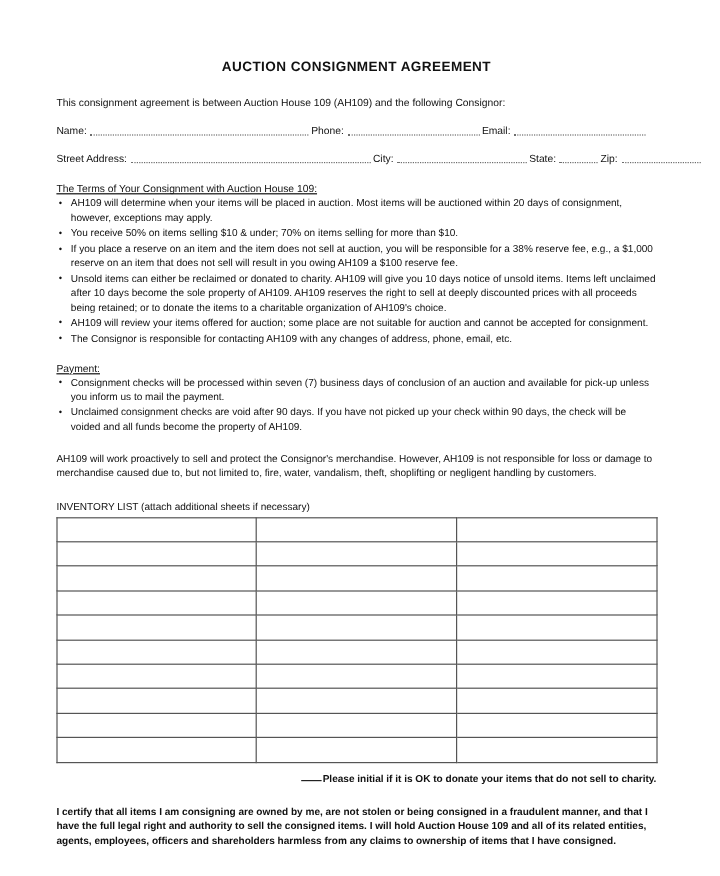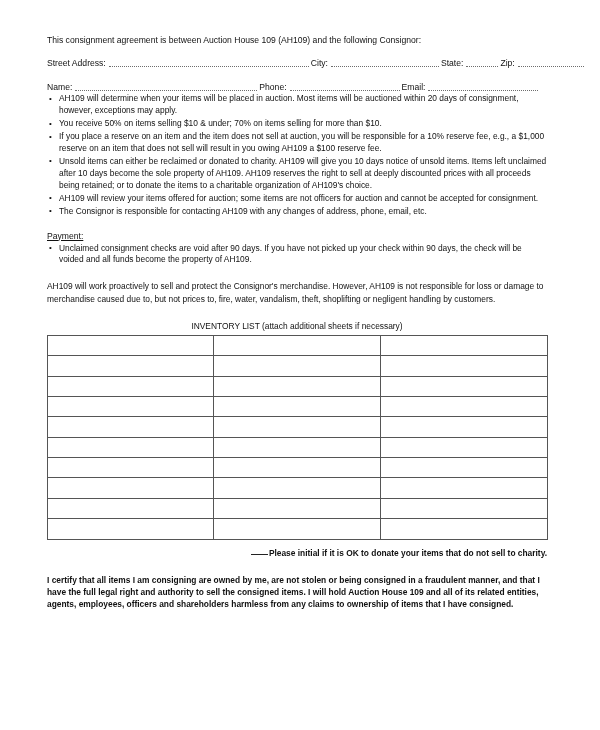--- a/index.html
+++ b/index.html
@@ -36,21 +36,21 @@
     font-weight: bold;
     font-size: 11.3px;
     letter-spacing: 0.35px;
     margin-top: 50px;
     margin-bottom: 0;
   }
 
   
   .intro {
     font-size: 8.6px;
-    margin-top: 35px;
+    margin-top: 18px;
     line-height: 1.2;
   }
 
   
   .field-row {
     font-size: 8.6px;
     margin-top: 13px;
     display: flex;
     align-items: flex-end;
     white-space: nowrap;
@@ -106,21 +106,21 @@
   
   .para {
     font-size: 8.4px;
     line-height: 1.45;
     margin-top: 14px;
   }
   .para.bold { font-weight: bold; margin-top: 16px; }
 
   
   .inventory-caption {
-    text-align: center;
+    text-align: left;
     font-size: 8.4px;
     margin-top: 16px;
     margin-bottom: 4px;
   }
   table.inventory {
     border-collapse: collapse;
     width: 500px;
     table-layout: fixed;
   }
   table.inventory td {
@@ -146,58 +146,61 @@
     vertical-align: 1px;
     margin-right: 1px;
   }
 </style>
 </head>
 <body>
 
 <div class="page">
   <div class="content">
 
+    <div class="doc-title">AUCTION CONSIGNMENT AGREEMENT</div>
 
     <div class="intro">This consignment agreement is between Auction House 109 (AH109) and the following Consignor:</div>
+
+    <div class="field-row">
+      <span class="field-label">Name:</span>
+      <span class="fill w-name"></span>
+      <span class="field-label">Phone:</span>
+      <span class="fill w-phone"></span>
+      <span class="field-label">Email:</span>
+      <span class="fill w-email"></span>
+    </div>
 
     <div class="field-row second">
       <span class="field-label">Street Address:</span>
       <span class="fill w-street"></span>
       <span class="field-label">City:</span>
       <span class="fill w-city"></span>
       <span class="field-label">State:</span>
       <span class="fill w-state"></span>
       <span class="field-label">Zip:</span>
       <span class="fill w-zip"></span>
     </div>
 
-    <div class="field-row">
-      <span class="field-label">Name:</span>
-      <span class="fill w-name"></span>
-      <span class="field-label">Phone:</span>
-      <span class="fill w-phone"></span>
-      <span class="field-label">Email:</span>
-      <span class="fill w-email"></span>
-    </div>
-
+    <div class="section-heading">The Terms of Your Consignment with Auction House 109:</div>
     <ul class="terms">
         <li><span>AH109 will determine when your items will be placed in auction.  Most items will be auctioned within 20 days of consignment, however, exceptions may apply.</span></li>
         <li><span>You receive </span><b>50% on items selling $10 &amp; under; 70% on items selling for more than $10.</b></li>
-        <li><span>If you place a reserve on an item and the item does not sell at auction, you will be responsible for a </span><b>10% reserve fee</b><span>, e.g., a $1,000 reserve on an item that does not sell will result in you owing AH109 a $100 reserve fee.</span></li>
+        <li><span>If you place a reserve on an item and the item does not sell at auction, you will be responsible for a </span><b>38% reserve fee</b><span>, e.g., a $1,000 reserve on an item that does not sell will result in you owing AH109 a $100 reserve fee.</span></li>
         <li><span>Unsold items can either be reclaimed or donated to charity.  AH109 will give you 10 days notice of unsold items.  </span><b>Items left unclaimed after 10 days become the sole property of AH109</b><span>.  AH109 reserves the right to sell at deeply discounted prices with all proceeds being retained; or to donate the items to a charitable organization of AH109's choice.</span></li>
-        <li><span>AH109 will review your items offered for auction; some items are not officers for auction and cannot be accepted for consignment.</span></li>
+        <li><span>AH109 will review your items offered for auction; some place are not suitable for auction and cannot be accepted for consignment.</span></li>
         <li><span>The Consignor is responsible for contacting AH109 with any changes of address, phone, email, etc.</span></li>
       </ul>
 
     <div class="section-heading payment">Payment:</div>
     <ul class="terms">
+        <li><span>Consignment checks will be processed within seven (7) business days of conclusion of an auction and available for pick-up unless you inform us to mail the payment.</span></li>
         <li><span>Unclaimed consignment checks are void after 90 days.  If you have not picked up your check within 90 days, the check will be voided and all funds become the property of AH109.</span></li>
       </ul>
 
-    <div class="para">AH109 will work proactively to sell and protect the Consignor's merchandise. However, AH109 is not responsible for loss or damage to merchandise caused due to, but not prices to, fire, water, vandalism, theft, shoplifting or negligent handling by customers.</div>
+    <div class="para">AH109 will work proactively to sell and protect the Consignor's merchandise. However, AH109 is not responsible for loss or damage to merchandise caused due to, but not limited to, fire, water, vandalism, theft, shoplifting or negligent handling by customers.</div>
 
     <div class="inventory-caption">INVENTORY LIST (attach additional sheets if necessary)</div>
 
     <table class="inventory">
       <colgroup>
           <col class="c1">
           <col class="c2">
           <col class="c3">
         </colgroup>
       <tbody>

